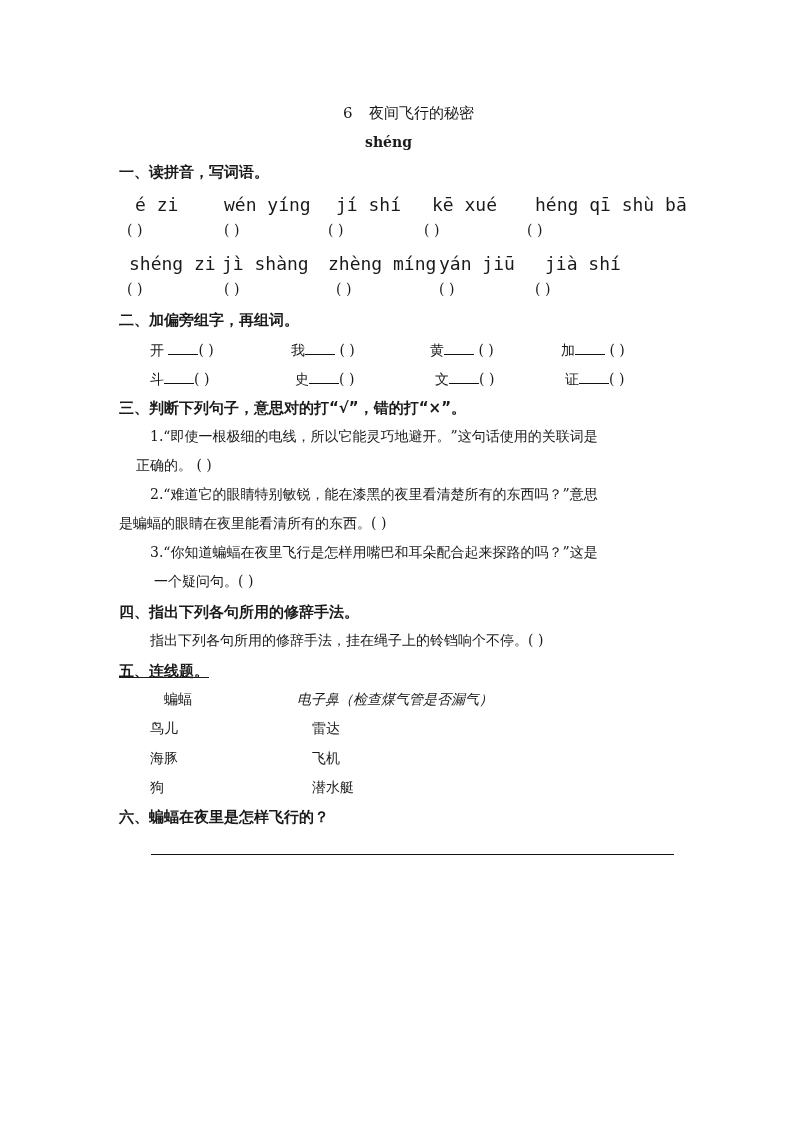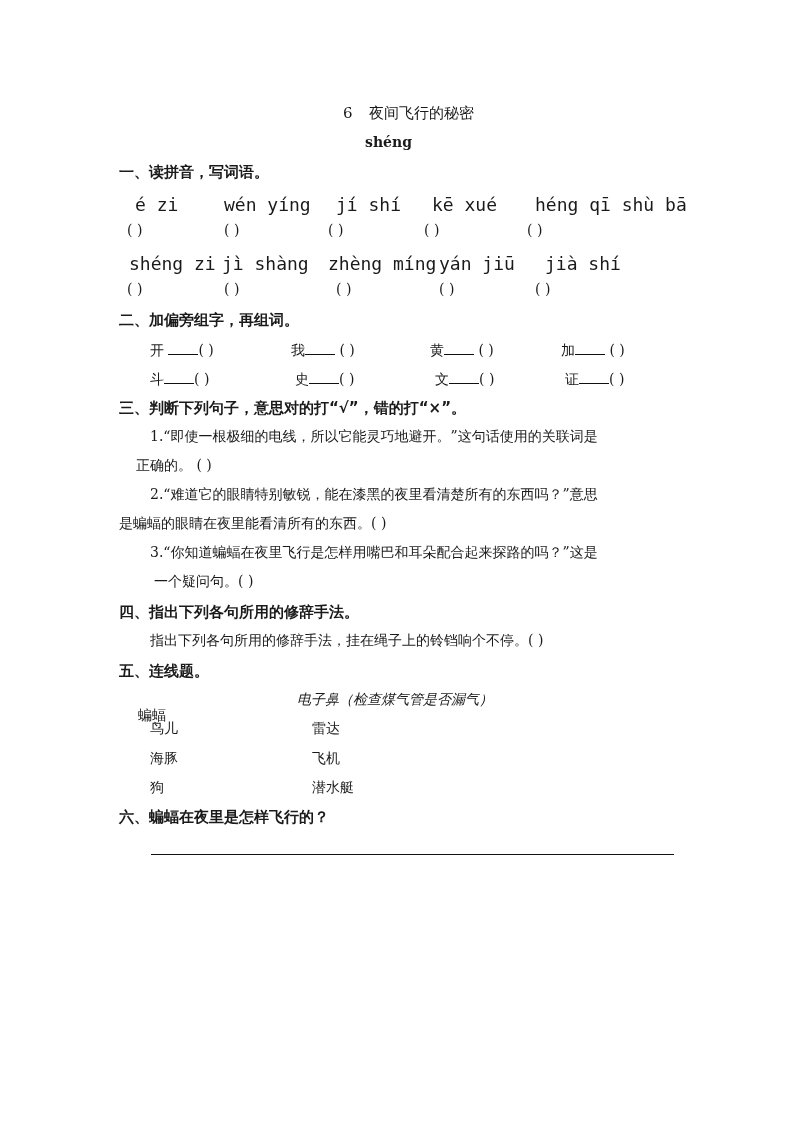--- a/index.html
+++ b/index.html
@@ -64,22 +64,22 @@
 <div class="abs body" style="left:150px; top:428px;">1.“即使一根极细的电线，所以它能灵巧地避开。”这句话使用的关联词是</div>
 <div class="abs body" style="left:136px; top:457px;">正确的。  (      )</div>
 <div class="abs body" style="left:150px; top:486px;">2.“难道它的眼睛特别敏锐，能在漆黑的夜里看清楚所有的东西吗？”意思</div>
 <div class="abs body" style="left:119px; top:515px;">是蝙蝠的眼睛在夜里能看清所有的东西。(      )</div>
 <div class="abs body" style="left:150px; top:544px;">3.“你知道蝙蝠在夜里飞行是怎样用嘴巴和耳朵配合起来探路的吗？”这是</div>
 <div class="abs body" style="left:119px; top:573px;margin-left:35px;">一个疑问句。(      )</div>
 
 <div class="abs heading" style="left:119px; top:603px;">四、指出下列各句所用的修辞手法。</div>
 <div class="abs body" style="left:150px; top:632px;">指出下列各句所用的修辞手法，挂在绳子上的铃铛响个不停。(      )</div>
 
-<div class="abs heading" style="left:119px; top:662px;">五、连线题。</div>
-<div class="abs body" style="left:138px; top:691px;margin-top:16px;">蝙蝠</div>
+<div class="abs heading" style="left:119px; top:662px;text-decoration:underline;">五、连线题。</div>
+<div class="abs body" style="left:164px; top:691px;">蝙蝠</div>
 <div class="abs body" style="left:150px; top:720px;">鸟儿</div>
 <div class="abs body" style="left:150px; top:750px;">海豚</div>
 <div class="abs body" style="left:150px; top:779px;">狗</div>
 <div class="abs body" style="left:297px; top:691px;font-style:italic;">电子鼻（检查煤气管是否漏气）</div>
 <div class="abs body" style="left:312px; top:720px;">雷达</div>
 <div class="abs body" style="left:312px; top:750px;">飞机</div>
 <div class="abs body" style="left:312px; top:779px;">潜水艇</div>
 
 <div class="abs heading" style="left:119px; top:808px;">六、蝙蝠在夜里是怎样飞行的？</div>
 <div class="answer-line" style="left:151px; top:854px; width:523px;"></div>

